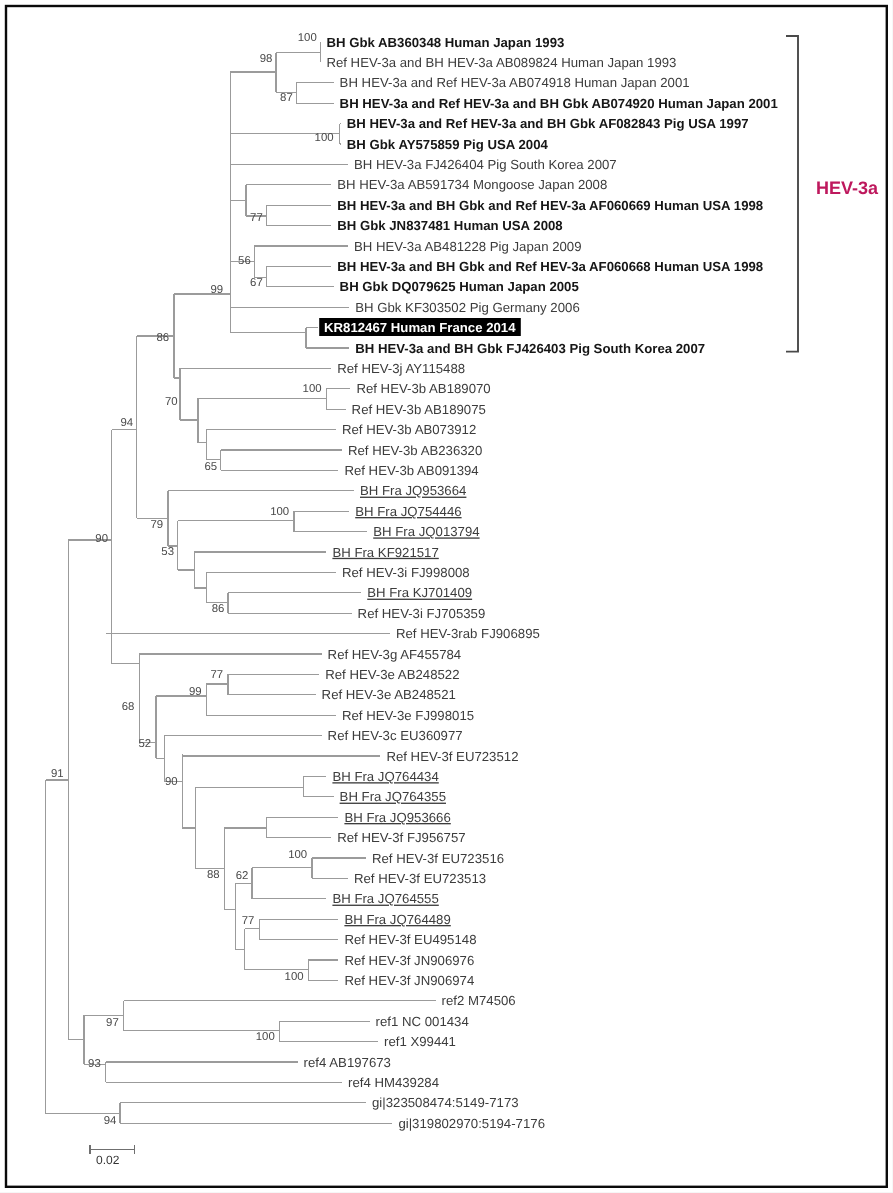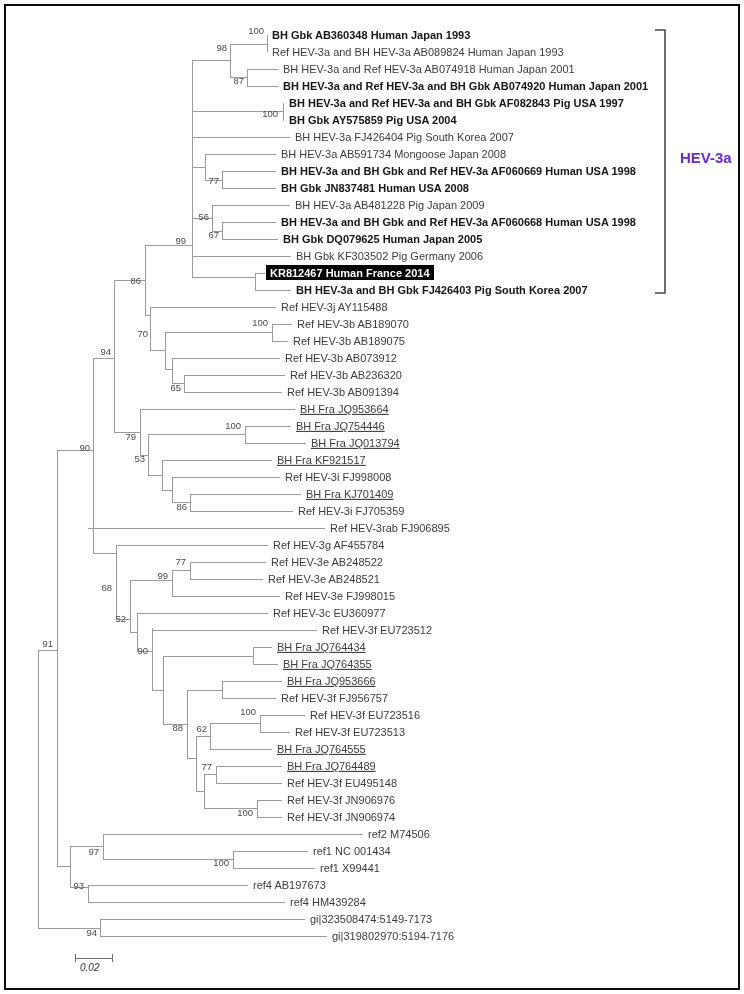--- a/index.html
+++ b/index.html
@@ -8,22 +8,22 @@
   .frame{position:absolute;left:4px;top:4px;width:732px;height:982px;
          border:2px solid #0a0a0a;pointer-events:none;}
   #tree-svg{position:absolute;left:0;top:0;}
   #tree-svg line{stroke:#9b9b9b;stroke-width:1;shape-rendering:crispEdges;}
   #tree-svg .bracket{stroke:#4a4a4a;stroke-width:1.6;fill:none;}
   #tree-svg .scalebar{stroke:#6f6f6f;stroke-width:1;shape-rendering:crispEdges;}
   #tree-svg text.leaf{font-family:"Liberation Sans",sans-serif;font-size:11px;fill:#3c3c3c;}
   #tree-svg text.leaf.b{font-weight:bold;fill:#161616;}
   #tree-svg text.leaf.hl{font-weight:bold;fill:#ffffff;}
   #tree-svg text.boot{font-family:"Liberation Sans",sans-serif;font-size:9.5px;fill:#4a4a4a;}
-  .bracket-label{position:absolute;left:680px;top:149px;font-size:15px;font-weight:bold;color:#6d28d9;}
-  .scale-label{position:absolute;left:80px;top:962px;font-size:10px;color:#333;font-style:italic;}
+  .bracket-label{position:absolute;left:680px;top:149px;font-size:15px;font-weight:bold;color:#be185d;}
+  .scale-label{position:absolute;left:80px;top:962px;font-size:10px;color:#333;}
 </style>
 </head>
 <body>
 
 <div class="page">
   <svg id="tree-svg" width="744" height="994">
       <line x1="267" y1="35" x2="267" y2="52"></line>
       <line x1="230" y1="44" x2="230" y2="77"></line>
       <line x1="247" y1="69" x2="247" y2="86"></line>
       <line x1="192" y1="60" x2="192" y2="277"></line>

